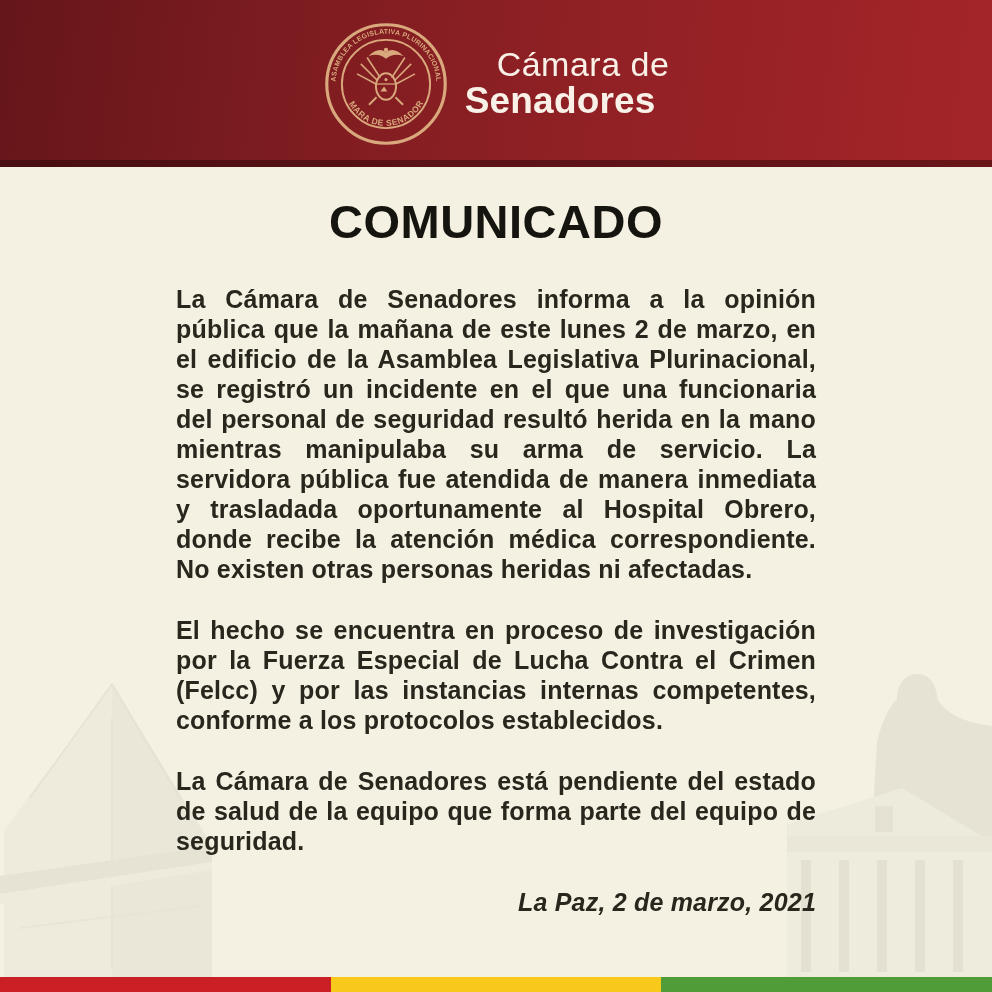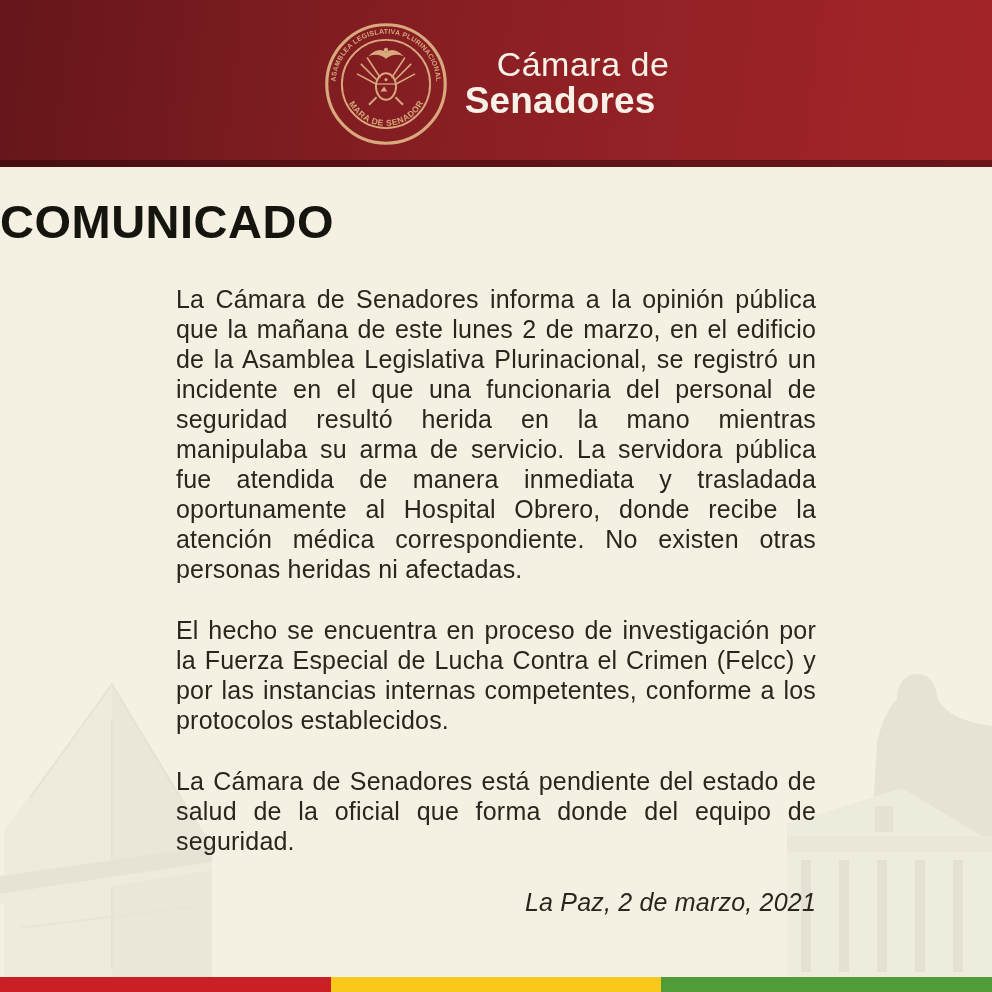--- a/index.html
+++ b/index.html
@@ -39,30 +39,31 @@
   .brand-line2 { font-size: 37px; font-weight: 700; letter-spacing: 0.2px; }
 
   
   .wm { position: absolute; pointer-events: none; }
   .wm-left { left: 0; bottom: 14px; }
   .wm-right { right: 0; bottom: 14px; }
 
   
   .doc-title {
     margin-top: 27px;
-    text-align: left;
+    text-align: center;
     font-size: 47px;
     font-weight: 700;
     letter-spacing: 0.5px;
     color: #16140e;
   }
   .content {
     position: relative;
     width: 640px;
     margin: 35px auto 0;
+    font-weight: bold;
   }
   .content p {
     font-size: 25px;
     line-height: 30px;
     letter-spacing: 0.2px;
     text-align: justify;
     color: #29271d;
     margin-bottom: 31px;
   }
   .dateline {
@@ -169,21 +170,21 @@
       <rect x="166" y="192" width="10" height="112" fill="#e1ded0"></rect>
     </g>
   </svg>
 
   <main>
     <h1 class="doc-title">COMUNICADO</h1>
 
     <section class="content">
       <p>La Cámara de Senadores informa a la opinión pública que la mañana de este lunes 2 de marzo, en el edificio de la Asamblea Legislativa Plurinacional, se registró un incidente en el que una funcionaria del personal de seguridad resultó herida en la mano mientras manipulaba su arma de servicio. La servidora pública fue atendida de manera inmediata y trasladada oportunamente al Hospital Obrero, donde recibe la atención médica correspondiente. No existen otras personas heridas ni afectadas.</p>
       <p>El hecho se encuentra en proceso de investigación por la Fuerza Especial de Lucha Contra el Crimen (Felcc) y por las instancias internas competentes, conforme a los protocolos establecidos.</p>
-      <p>La Cámara de Senadores está pendiente del estado de salud de la oficial que forma donde del equipo de seguridad.</p>
+      <p>La Cámara de Senadores está pendiente del estado de salud de la equipo que forma parte del equipo de seguridad.</p>
       <p class="dateline">La Paz, 2 de marzo, 2021</p>
     </section>
   </main>
 
   <footer class="flag-stripe">
     <div class="flag-red"></div>
     <div class="flag-yellow"></div>
     <div class="flag-green"></div>
   </footer>
 

